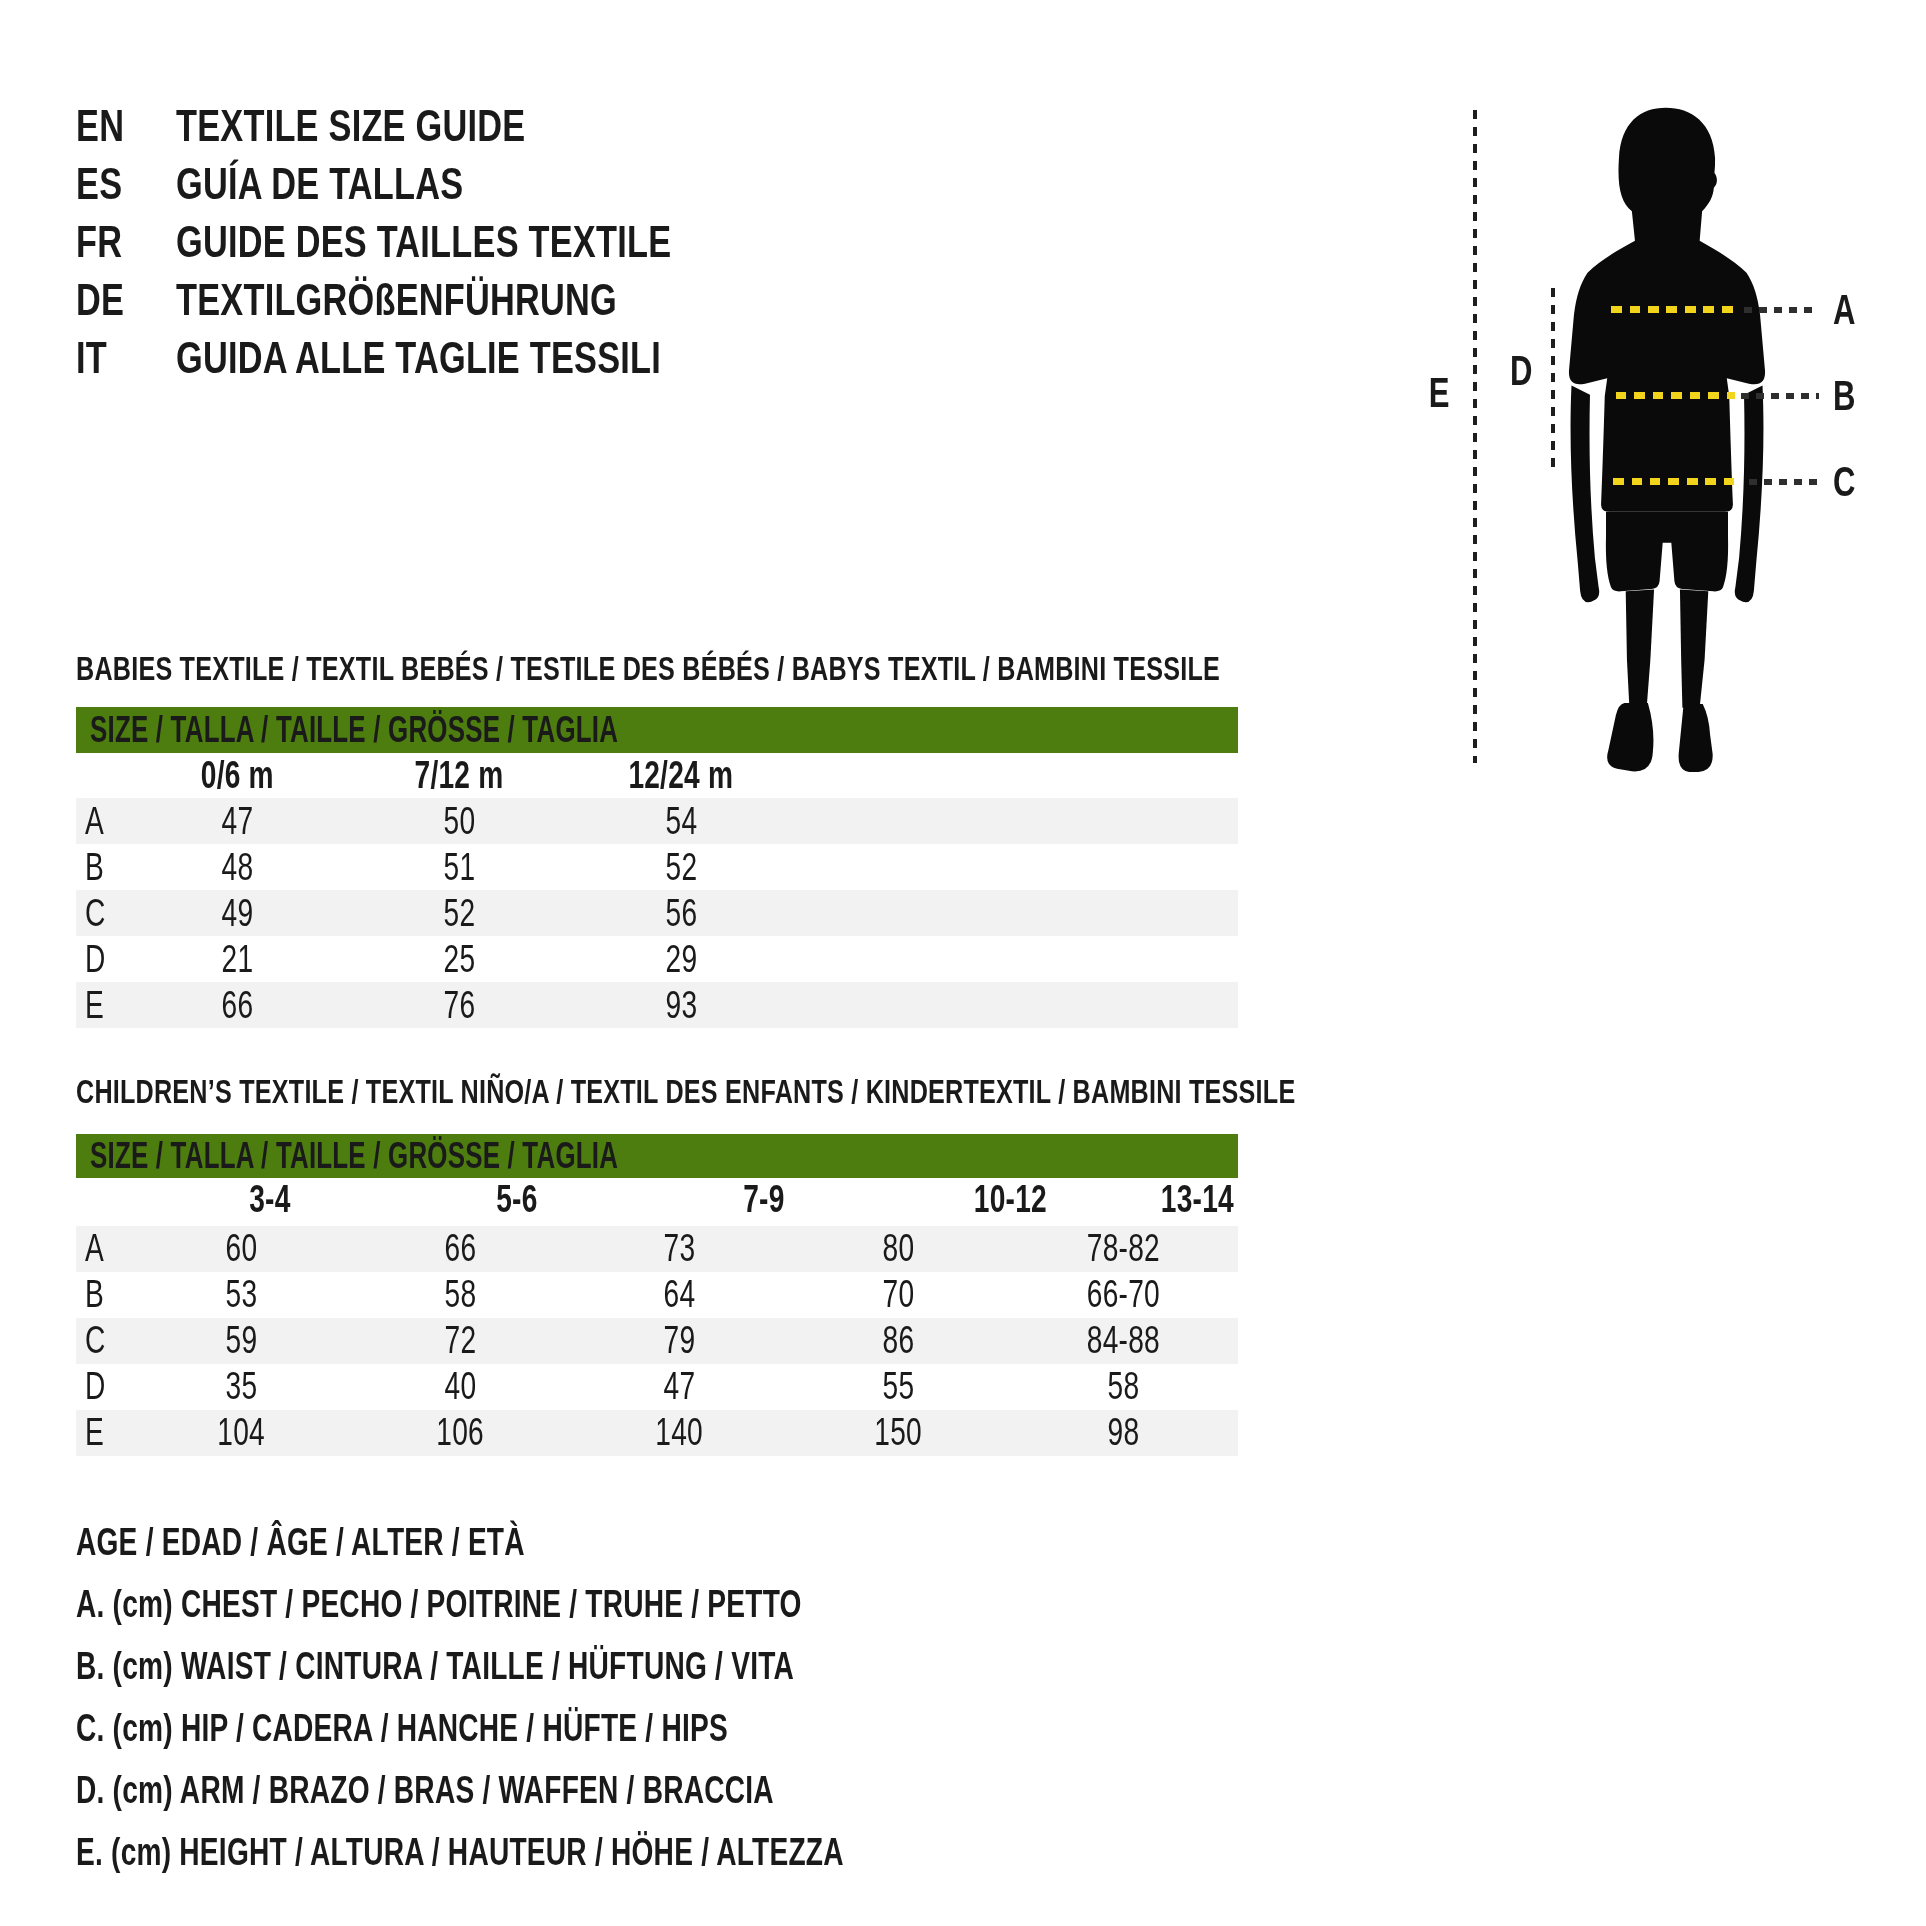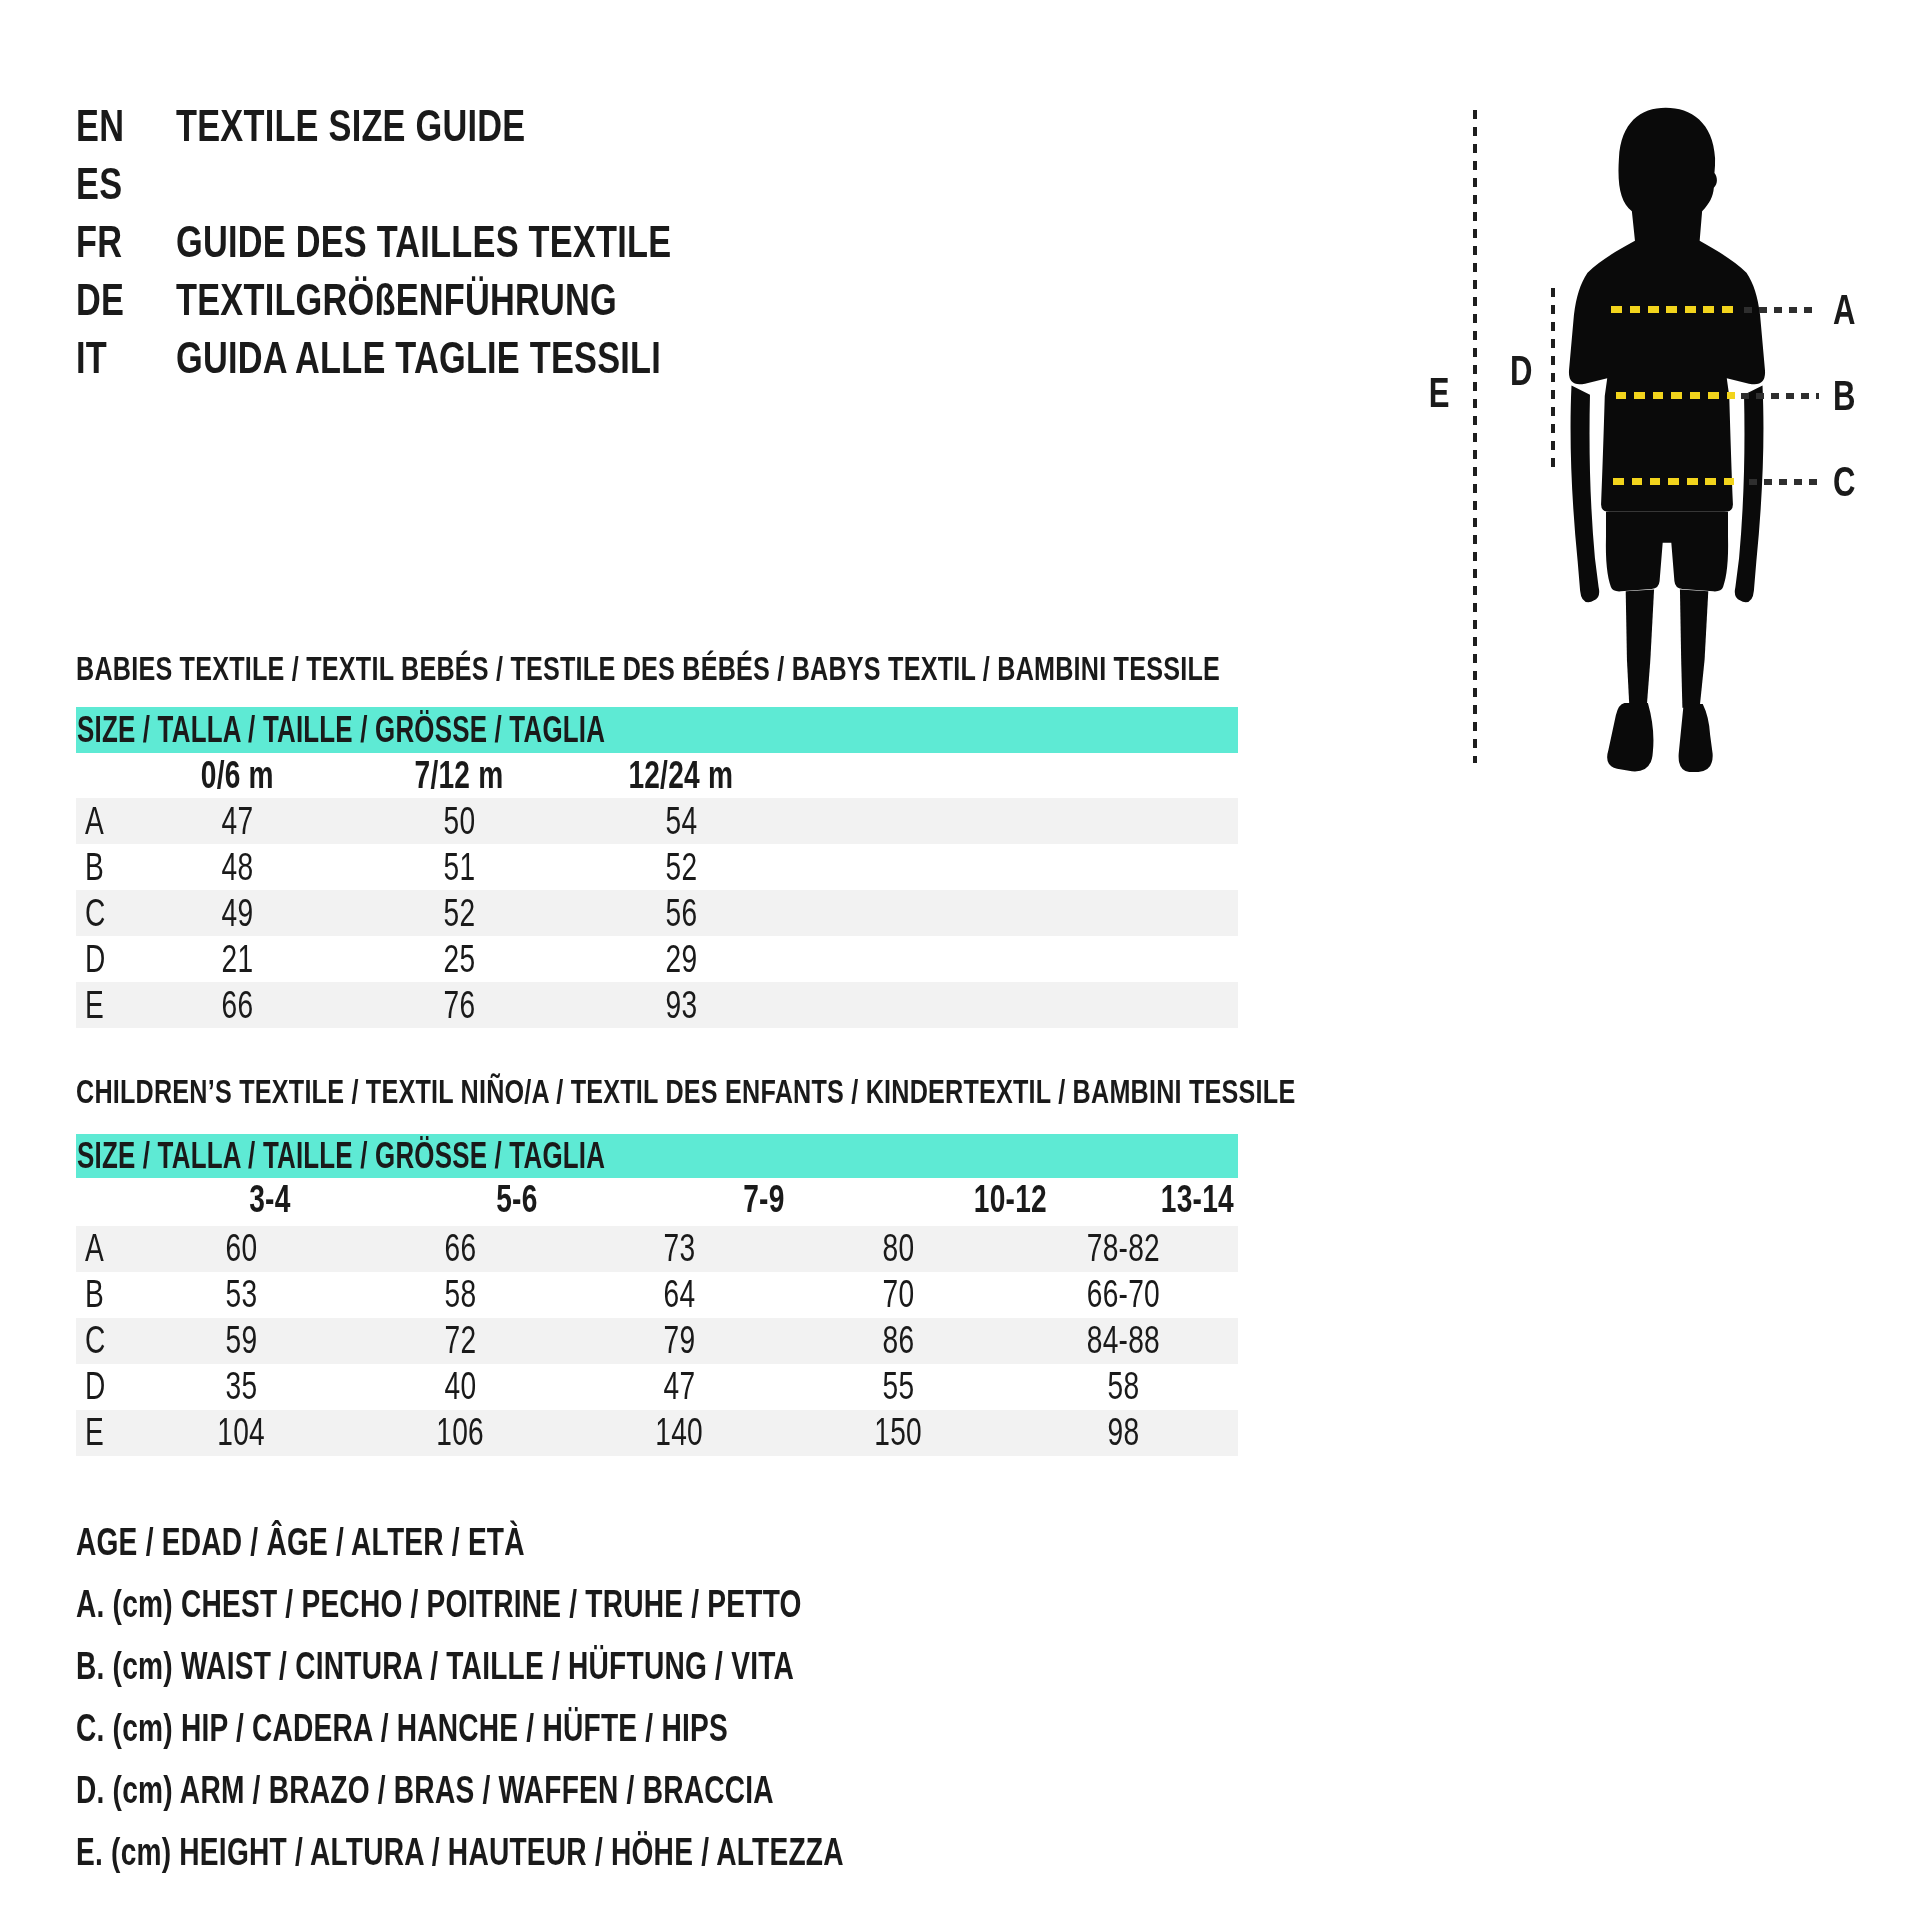--- a/index.html
+++ b/index.html
@@ -90,24 +90,24 @@
     font-size: 34px;
     font-weight: 700;
   }
   .size-table {
     position: absolute;
     left: 76px;
     width: 1162px;
   }
   .size-bar {
     height: 46px;
-    background: #5eead4;
+    background: #4d7c0f;
     display: flex;
     align-items: center;
-    padding-left: 1px;
+    padding-left: 14px;
     box-sizing: border-box;
     font-size: 37px;
     font-weight: 700;
   }
   .size-bar .cx { transform: scaleX(0.70); }
   .trow {
     display: grid;
     height: 46px;
     align-items: center;
     font-size: 38px;
@@ -141,20 +141,21 @@
 
 <div id="page">
 
   <div id="lang-block">
     <div class="lang-row">
       <span><span class="cx">EN</span></span>
       <span><span class="cx">TEXTILE SIZE GUIDE</span></span>
     </div>
     <div class="lang-row">
       <span><span class="cx">ES</span></span>
+      <span><span class="cx">GUÍA DE TALLAS</span></span>
     </div>
     <div class="lang-row">
       <span><span class="cx">FR</span></span>
       <span><span class="cx">GUIDE DES TAILLES TEXTILE</span></span>
     </div>
     <div class="lang-row">
       <span><span class="cx">DE</span></span>
       <span><span class="cx">TEXTILGRÖßENFÜHRUNG</span></span>
     </div>
     <div class="lang-row">

